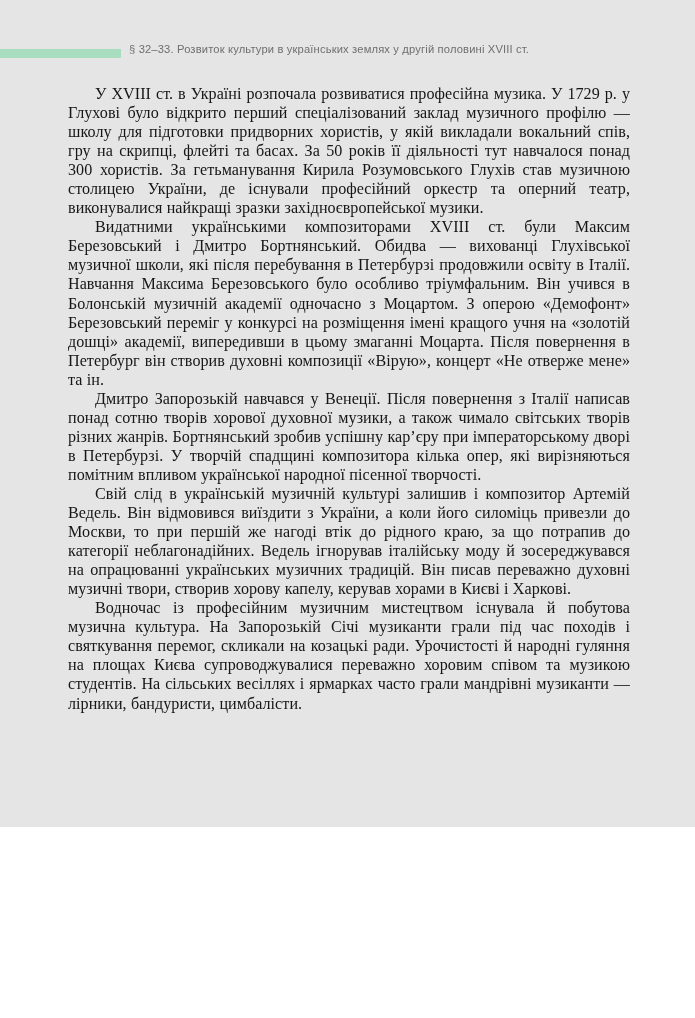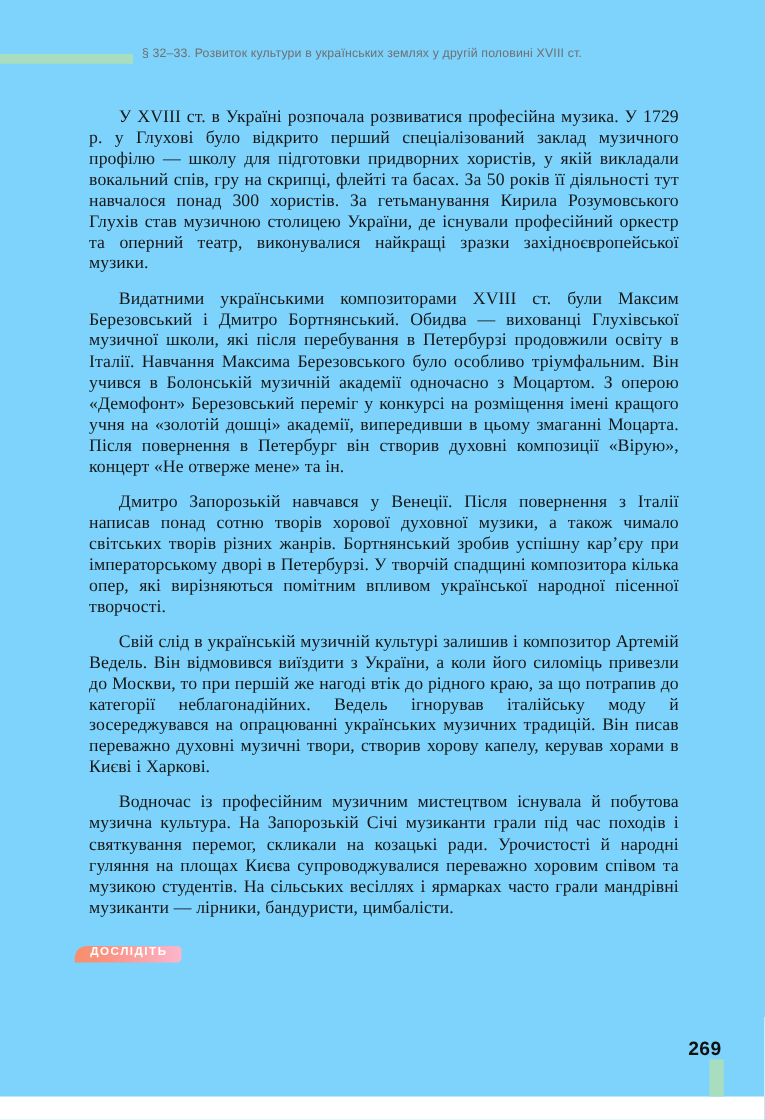--- a/index.html
+++ b/index.html
@@ -8,23 +8,23 @@
     padding: 0;
     background: #ffffff;
   }
   body {
     font-family: "Liberation Serif", "DejaVu Serif", serif;
     color: #161616;
   }
   #page {
     position: relative;
     width: 695px;
-    height: 997px;
+    height: 827px;
     overflow: hidden;
-    background: #7dd3fc;
+    background: #e5e5e5;
   }
 
   
   .header-rule {
     position: absolute;
     left: 0;
     top: 49px;
     width: 121px;
     height: 9px;
     background: #a9ddc0;
@@ -42,21 +42,21 @@
   }
 
   
   .text-column {
     position: absolute;
     left: 68px;
     top: 84px;
     width: 562px;
   }
   .para {
-    margin: 13px;
+    margin: 0;
     text-indent: 27px;
     text-align: justify;
     font-size: 16.1px;
     line-height: 19.05px;
     letter-spacing: 0.05px;
     word-spacing: 0.2px;
     -webkit-hyphens: manual;
     hyphens: manual;
   }
   .para b { font-weight: 400; }

